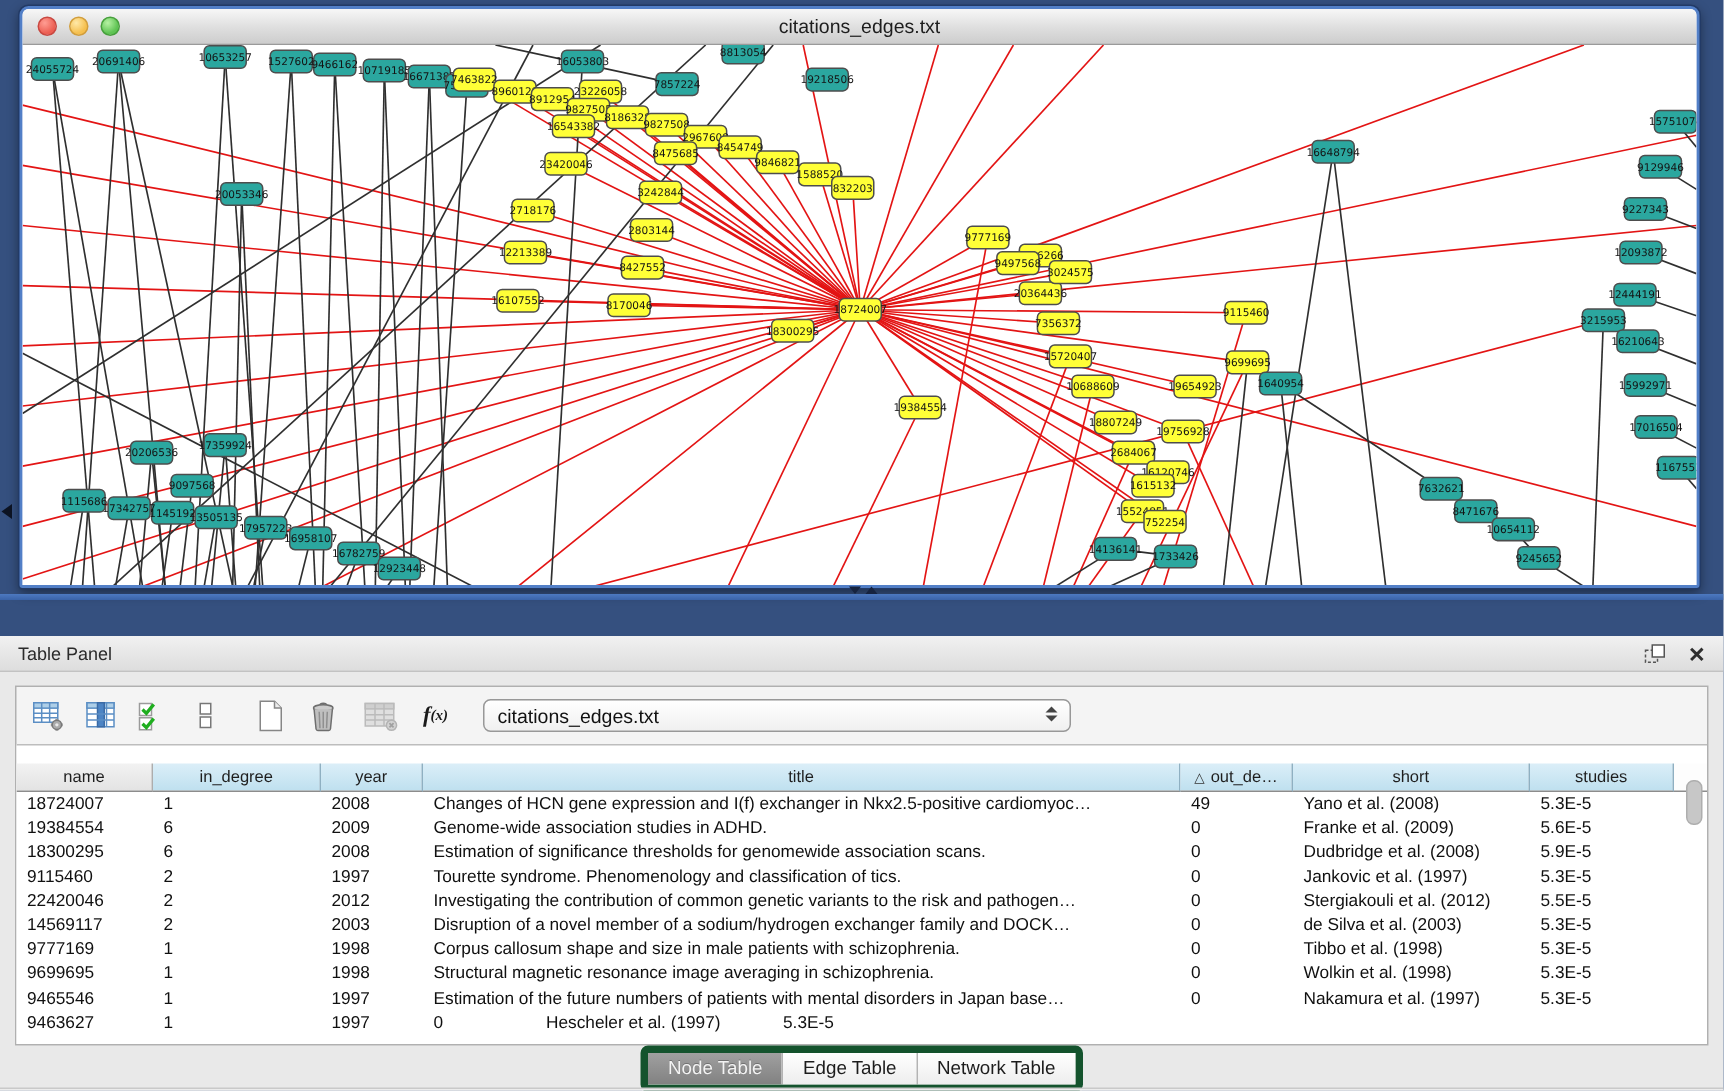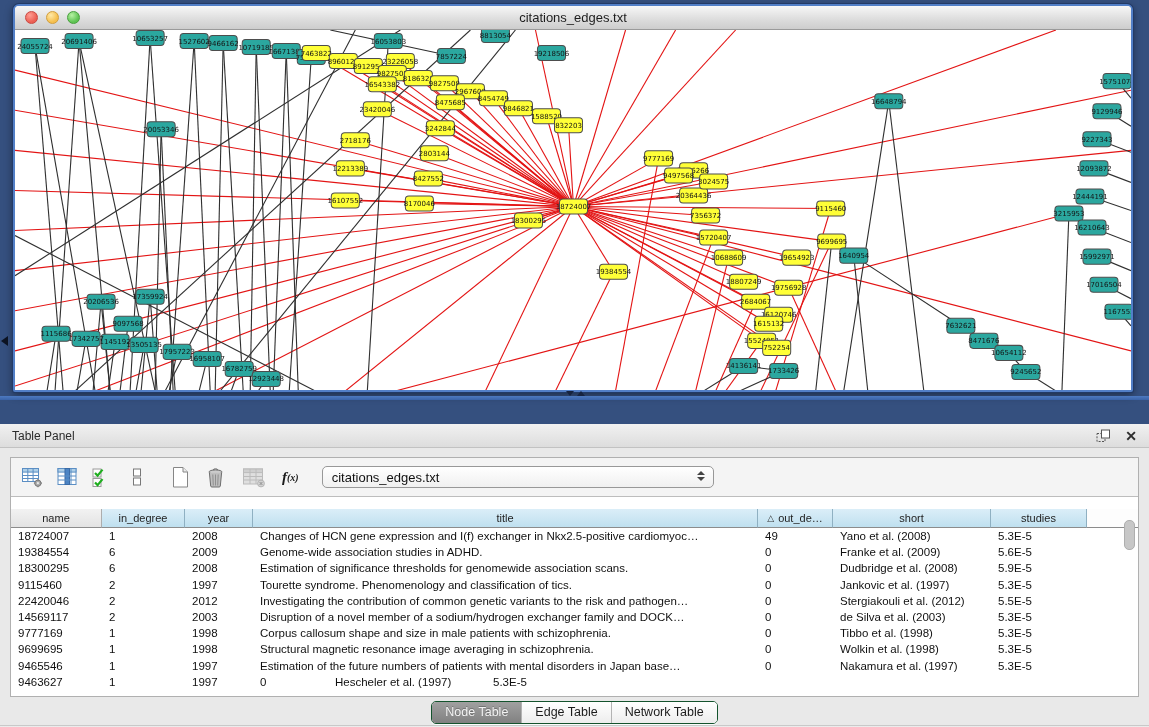--- a/index.html
+++ b/index.html
@@ -56,30 +56,30 @@
   .combo-arrows .up{border-bottom:4px solid #444;}
   .combo-arrows .dn{border-top:4px solid #444;}
 
   .table-wrap{position:relative;height:199px;background:#fff;border-top:1px solid #bdbdbd;overflow:hidden;}
   .thead{display:flex;height:19px;margin-top:12px;}
   .th{box-sizing:border-box;height:19px;border-right:1px solid #8fb0c2;border-bottom:1px solid #8c8c8c;
       background:linear-gradient(#dbeef8,#bfe0ef);font-size:11px;color:#1e1e1e;
       display:flex;align-items:center;justify-content:center;white-space:nowrap;overflow:hidden;}
   .th.gray{background:linear-gradient(#f2f2f2,#e3e3e3);border-right-color:#adadad;}
   .th .sort{margin-right:4px;font-size:9px;color:#333;}
-  .c0{width:91px}.c1{width:83px}.c2{width:68px}.c3{width:505px}.c4{width:75px}.c5{width:158px}.c6{width:96px}
+  .c0{width:91px}.c1{width:112px}.c2{width:68px}.c3{width:505px}.c4{width:75px}.c5{width:158px}.c6{width:96px}
   .cfill{flex:1;border-right:none;background:#fdfdfd;border-bottom:1px solid #8c8c8c;}
   .tr{display:flex;height:16.2px;align-items:center;}
   .td{box-sizing:border-box;font-size:11.5px;color:#101010;padding-left:7px;
       white-space:nowrap;overflow:hidden;}
   .vscroll{position:absolute;right:3px;top:23px;width:9px;height:28px;background:#c7c7c7;
       border:1px solid #aeaeae;border-radius:5px;}
 
   .tabs-row{height:30px;display:flex;align-items:center;justify-content:center;}
-  .segmented{display:flex;height:21px;border:1px solid #14532d;border-radius:5px;overflow:hidden;
+  .segmented{display:flex;height:21px;border:5px solid #14532d;border-radius:5px;overflow:hidden;
       background:#fff;box-shadow:0 1px 0 rgba(255,255,255,.8);}
   .segment{padding:0 13px;font-size:12.5px;display:flex;align-items:center;color:#1c1c1c;
       background:linear-gradient(#ffffff,#ededed);border-left:1px solid #b3b3b3;}
   .segment:first-child{border-left:none;}
   .segment.active{background:linear-gradient(#a0a0a0,#818181);color:#f3f3f3;text-shadow:0 -1px 0 rgba(0,0,0,.25);}
 
   .status-bar{position:absolute;left:0;bottom:0;width:1149px;height:26px;box-sizing:border-box;
       background:linear-gradient(#ececec,#e0e0e0);border-top:1px solid #c9c9c9;
       display:flex;align-items:center;justify-content:flex-end;padding-right:12px;gap:2px;
       font-size:11px;color:#222;}

